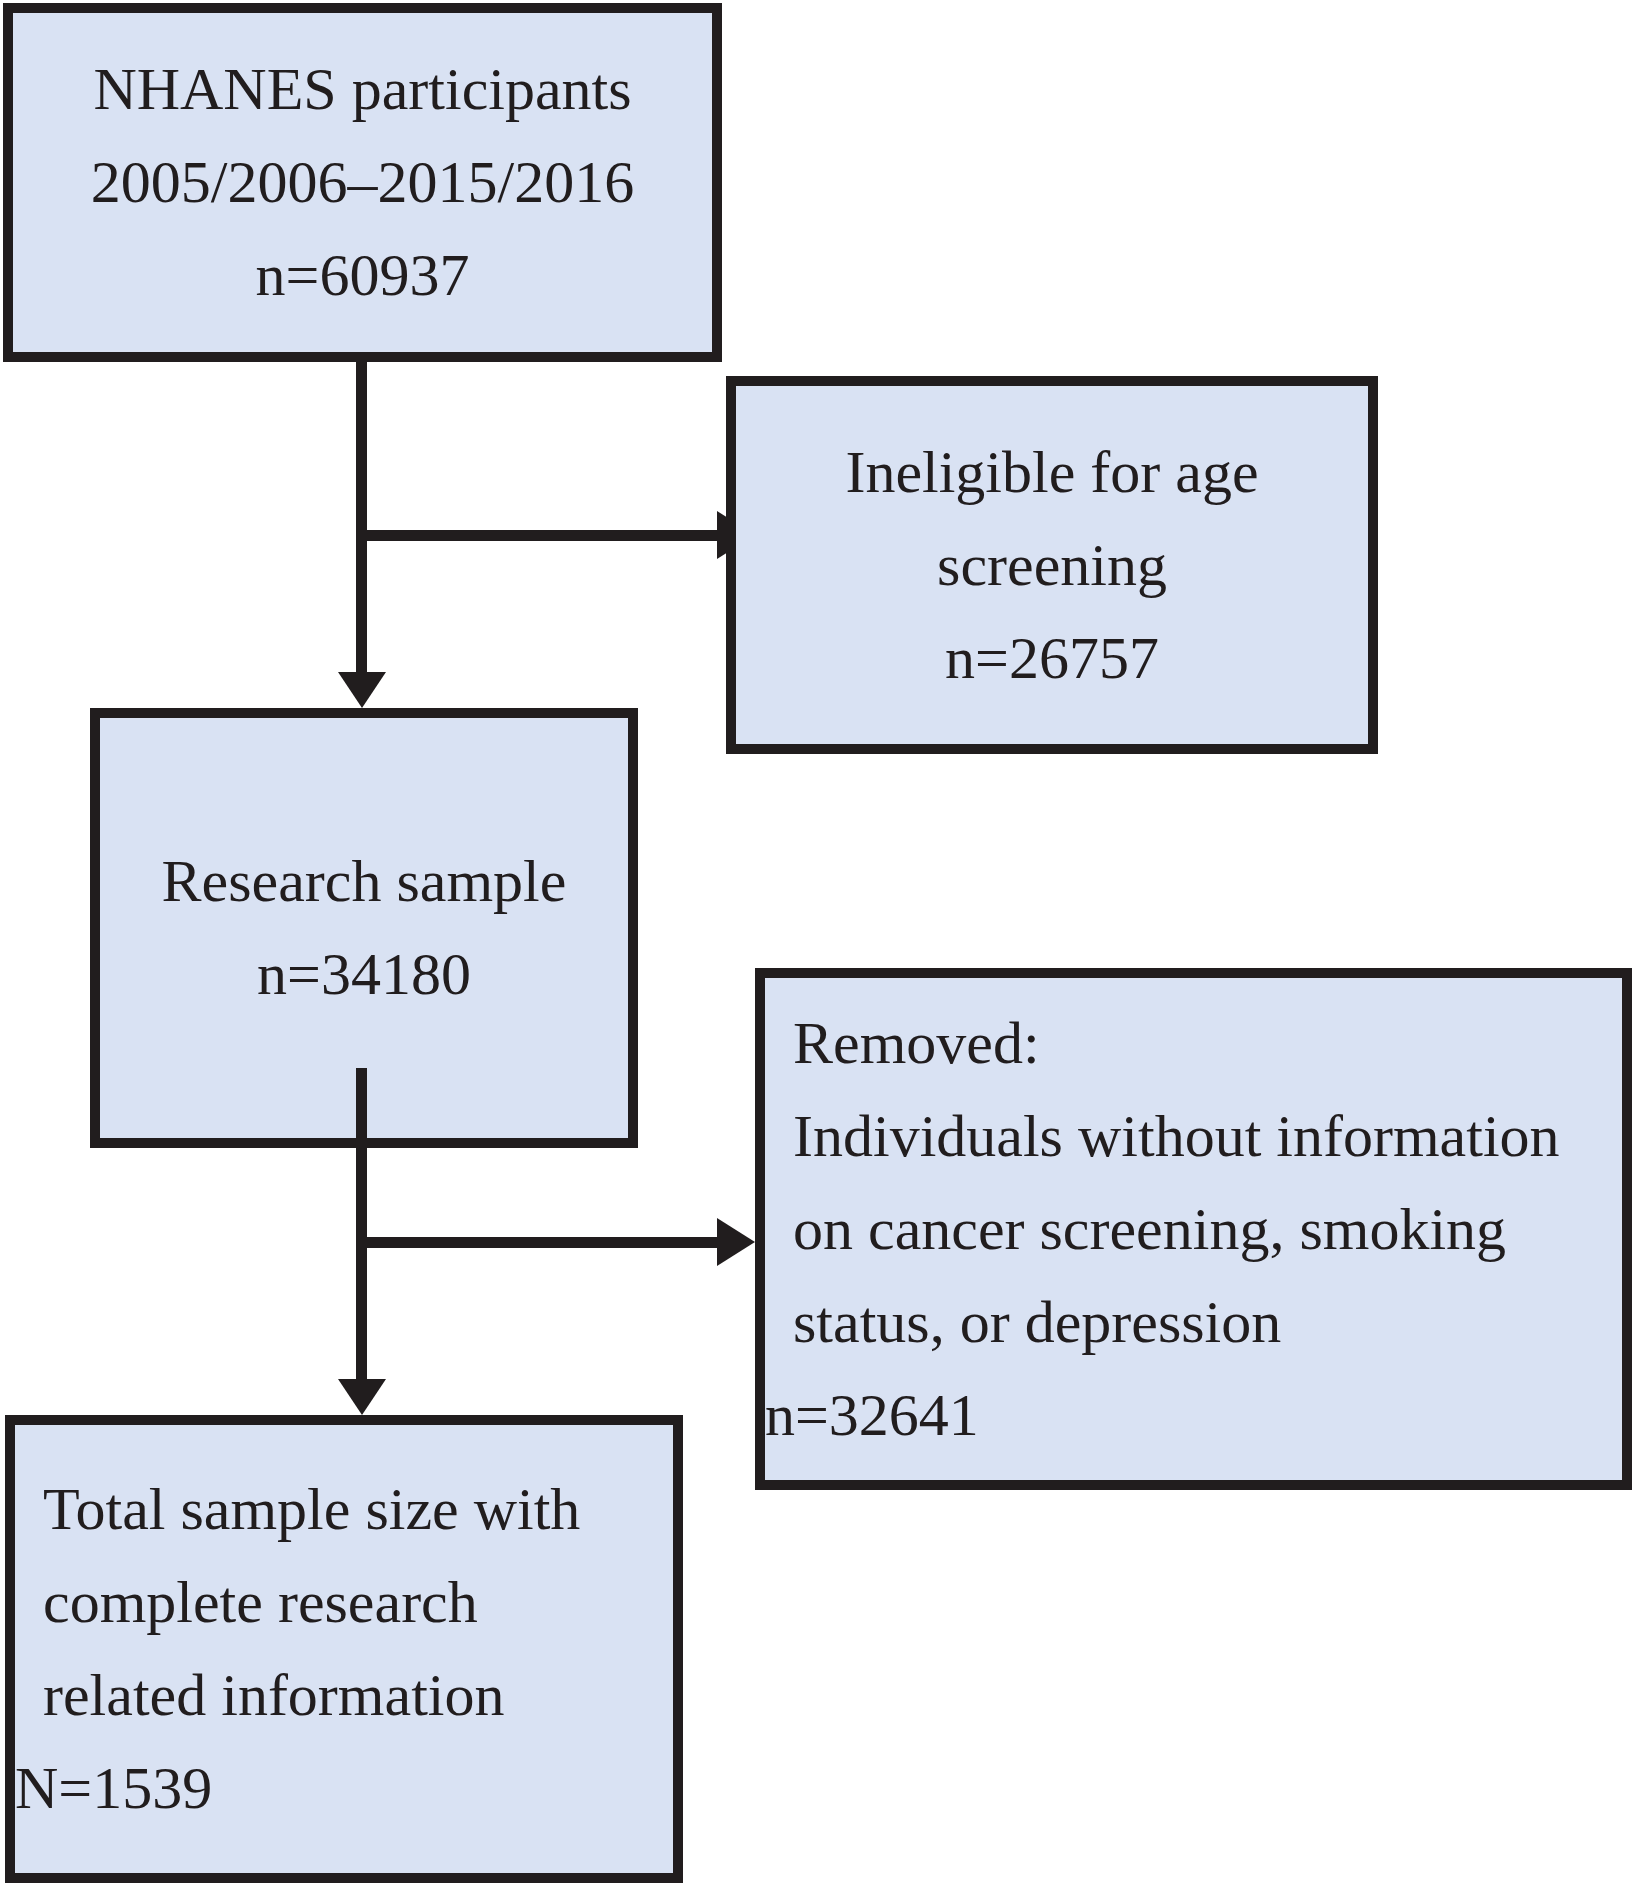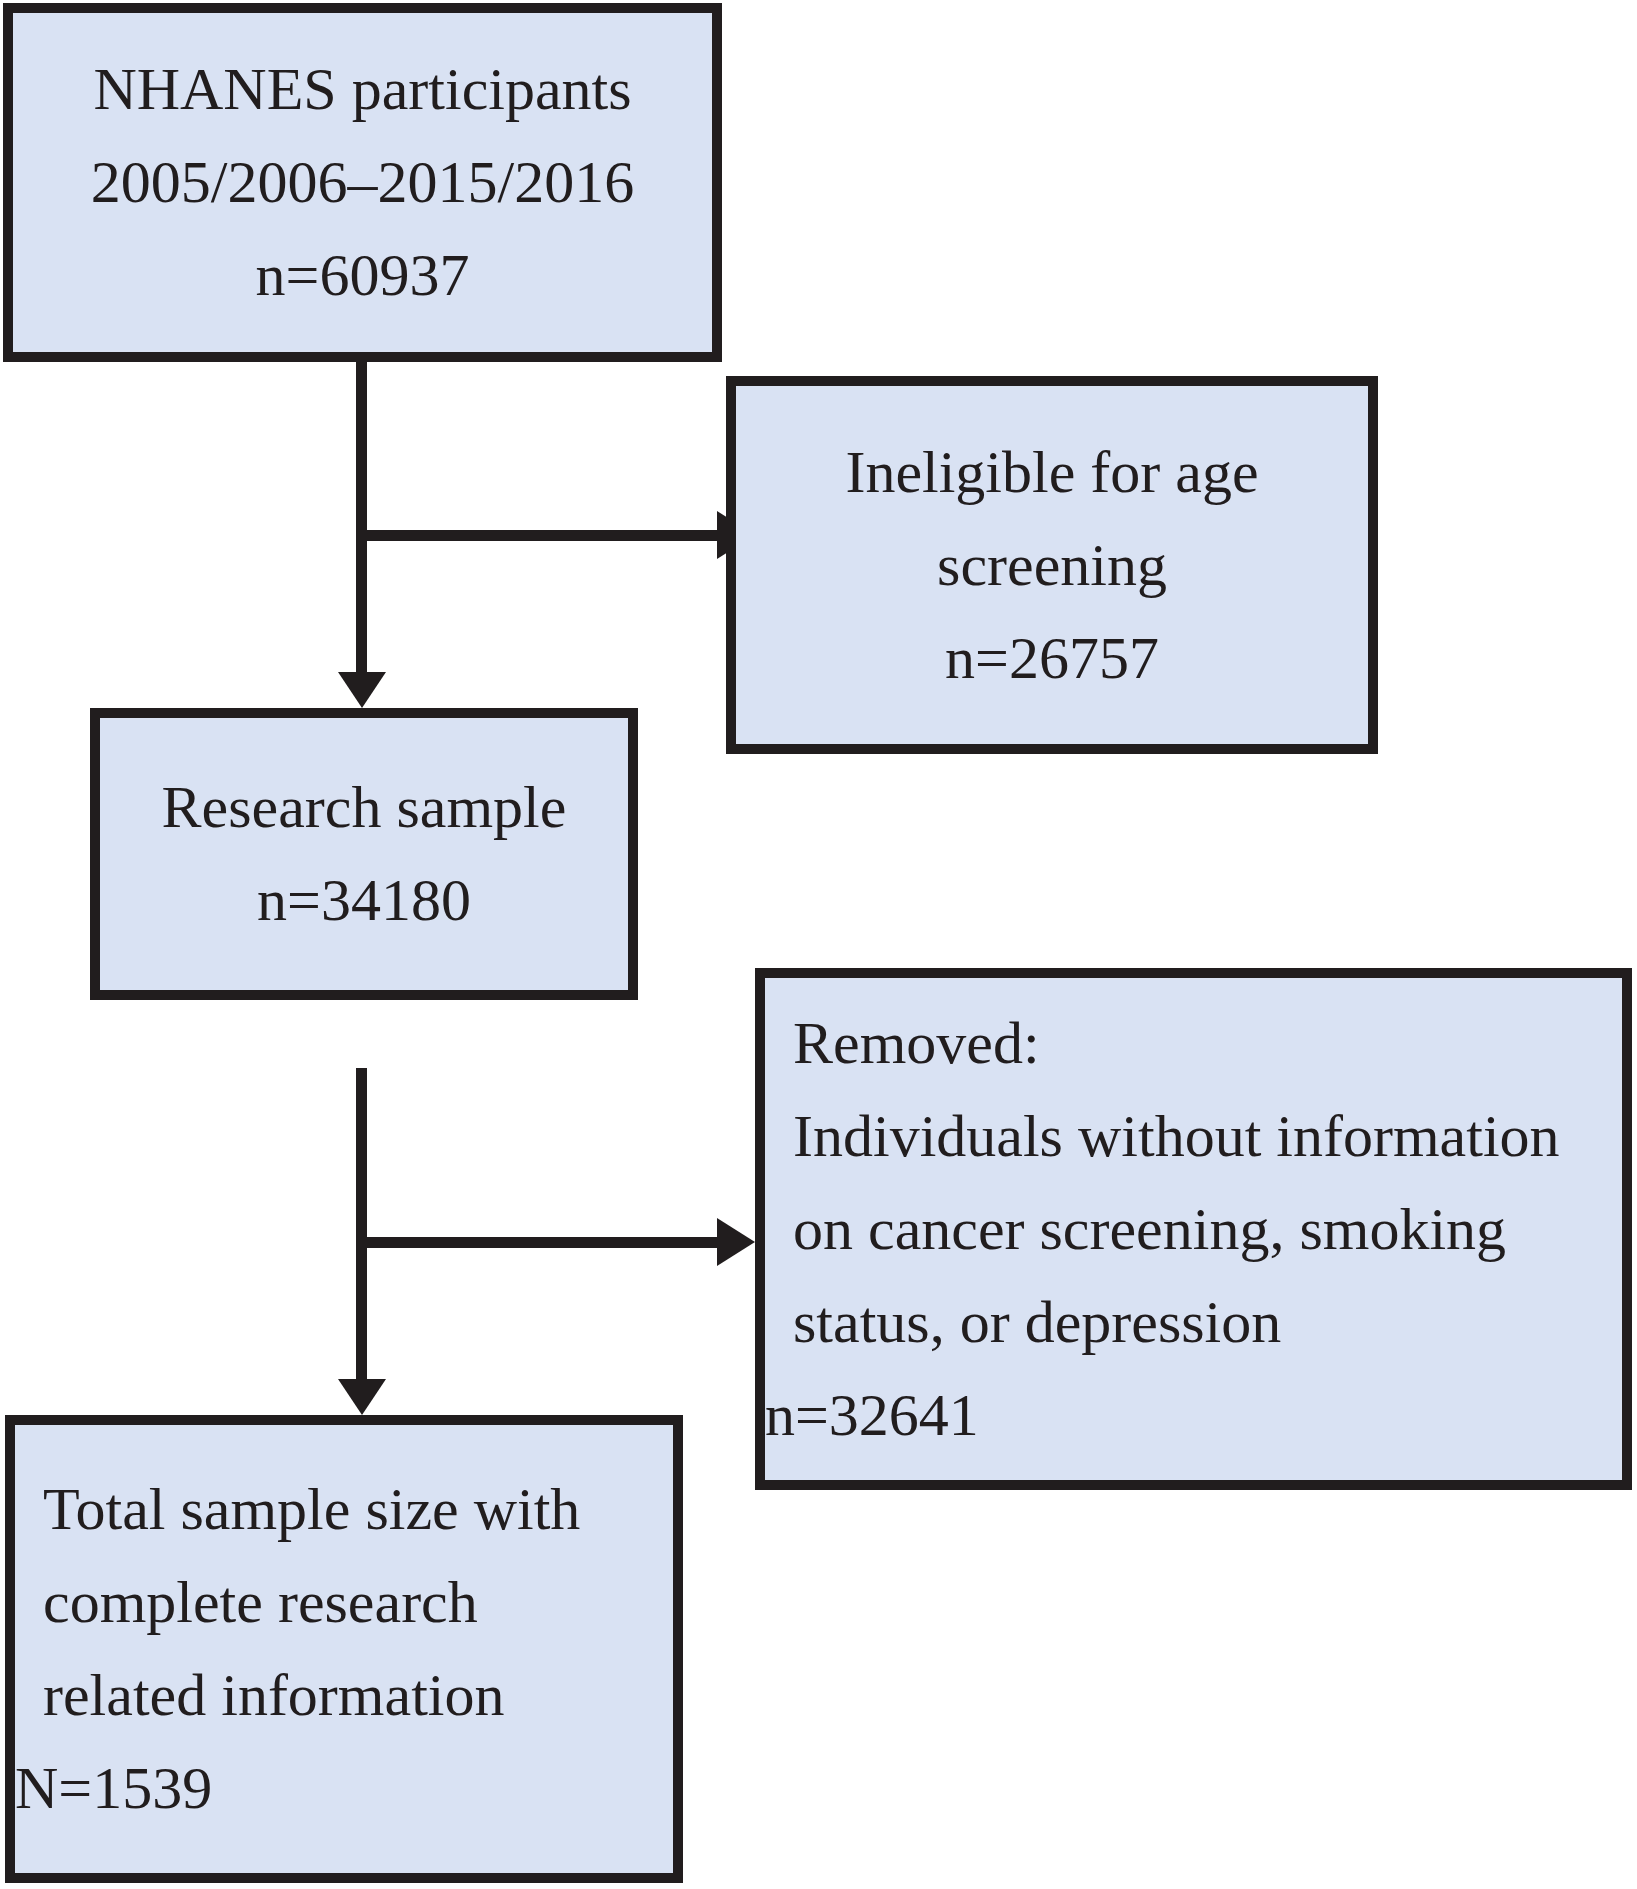--- a/index.html
+++ b/index.html
@@ -35,21 +35,21 @@
     white-space: nowrap;
   }
   .box-centered { align-items: center; }
   .box-centered .ln { text-align: center; }
   .box-paragraph .ln { text-align: left; padding-left: 28px; }
   .box-paragraph .ln.count-line { padding-left: 0; }
 
   
   .box-participants   { left: 3px;   top: 3px;    width: 719px; height: 359px; }
   .box-ineligible     { left: 726px; top: 352px;  width: 652px; height: 378px; margin-top: 24px; }
-  .box-research       { left: 90px;  top: 708px;  width: 548px; height: 292px; }
+  .box-research       { left: 90px;  top: 708px;  width: 548px; height: 440px; }
   .box-removed        { left: 755px; top: 968px;  width: 877px; height: 522px; }
   .box-final          { left: 5px;   top: 1415px; width: 678px; height: 468px; }
 
   
   .arrow-part { position: absolute; background: var(--arrow-color); }
   .vline-a { left: 356px; top: 362px;  width: 11px;  height: 314px; }
   .hline-a { left: 356px; top: 530px;  width: 361px; height: 11px;  }
   .vline-b { left: 356px; top: 1068px; width: 11px;  height: 312px; }
   .hline-b { left: 356px; top: 1237px; width: 361px; height: 11px;  }
   .tri { position: absolute; width: 0; height: 0; background: none; }

